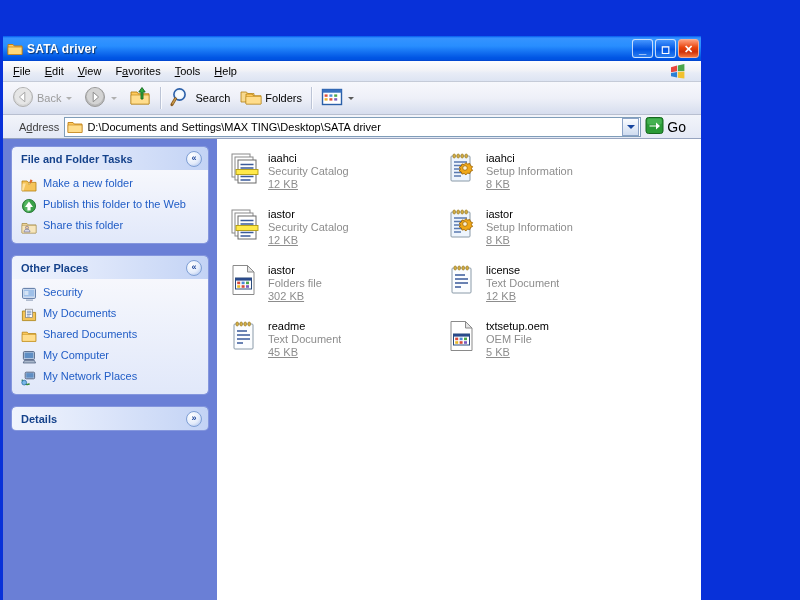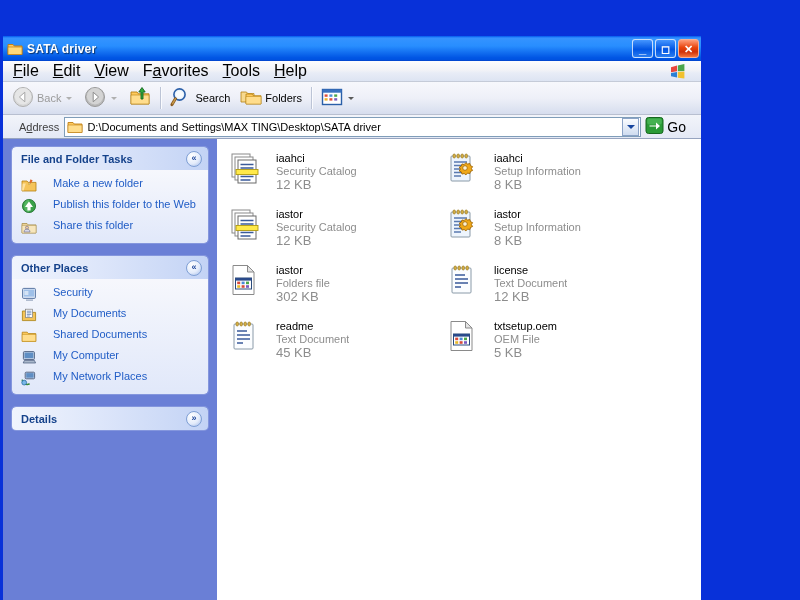--- a/index.html
+++ b/index.html
@@ -53,21 +53,21 @@
 
   
   #menubar {
     flex: 0 0 21px; height:21px;
     background: linear-gradient(to bottom,#fdfdfe 0%, #f2f3f7 45%, #e8ecf6 60%, #dde4f2 100%);
     display: flex; align-items: center; padding-left: 3px;
     border-bottom: 1px solid #c5cbd8;
     position: relative;
   }
   .menu-item {
-    padding: 2px 7px; color:#000; font-size:16px; cursor:default;
+    padding: 2px 7px; color:#000; font-size:11px; cursor:default;
   }
   .menu-item u { text-decoration: underline; }
   #winflag {
     position:absolute; right:5px; top:1px; width:36px; height:19px;
   }
 
   
   #toolbar {
     flex: 0 0 33px; height:33px;
     background: linear-gradient(to bottom,#f7f8fc 0%, #eef0f8 50%, #e2e7f3 75%, #d6ddee 100%);
@@ -138,42 +138,42 @@
     border:1px solid #7f9fd4; display:flex;align-items:center;justify-content:center;
     cursor:default; flex:0 0 16px;
   }
   .chevbtn .ch { font-size:9px; color:#20489c; line-height:1; font-weight:bold;}
   .panel-body {
     background: linear-gradient(to bottom, rgba(255,255,255,.94), rgba(235,241,253,.92));
     padding:7px 9px 8px 9px;
     border-bottom-left-radius:4px; border-bottom-right-radius:4px;
   }
   .plink {
-    display:flex; align-items:flex-start; gap:16px; margin-bottom:5px; cursor:default;
+    display:flex; align-items:flex-start; gap:6px; margin-bottom:5px; cursor:default;
   }
   .plink:last-child { margin-bottom:0; }
   .plink .pic { flex:0 0 16px; width:16px; height:16px; margin-top:0px;}
   .plink .ptx { font-size:11px; color:#215dc6; line-height:13px;}
 
   
   #filepane {
     flex:1 1 auto; background:#fff; position:relative;
     padding:10px 0 0 6px; overflow:hidden;
   }
   #filegrid {
     display:grid; grid-template-columns: 218px 218px;
     grid-auto-rows: 56px; align-content:start;
   }
-  .fitem { display:flex; align-items:flex-start; gap:15px; padding:2px 4px; cursor:default;
+  .fitem { display:flex; align-items:flex-start; gap:7px; padding:2px 4px; cursor:default;
     align-self:start;}
   .fitem .ficon { flex:0 0 34px; width:34px; height:34px; display:flex;align-items:center;justify-content:center;}
   .finfo { display:flex; flex-direction:column; padding-top:1px; overflow:hidden;}
   .fname { font-size:11px; color:#000; line-height:13px; white-space:nowrap;}
   .ftype { font-size:11px; color:#8d8d8d; line-height:13px; white-space:nowrap;}
-  .fsize { font-size:13px; color:#8d8d8d; line-height:13px; white-space:nowrap;}
+  .fsize { font-size:11px; color:#8d8d8d; line-height:13px; white-space:nowrap;text-decoration:underline;}
 
   
   #botedge { flex:0 0 4px; background:#0831d9; }
 </style>
 </head>
 <body>
 
 <div id="window">
 
   <div id="titlebar">

